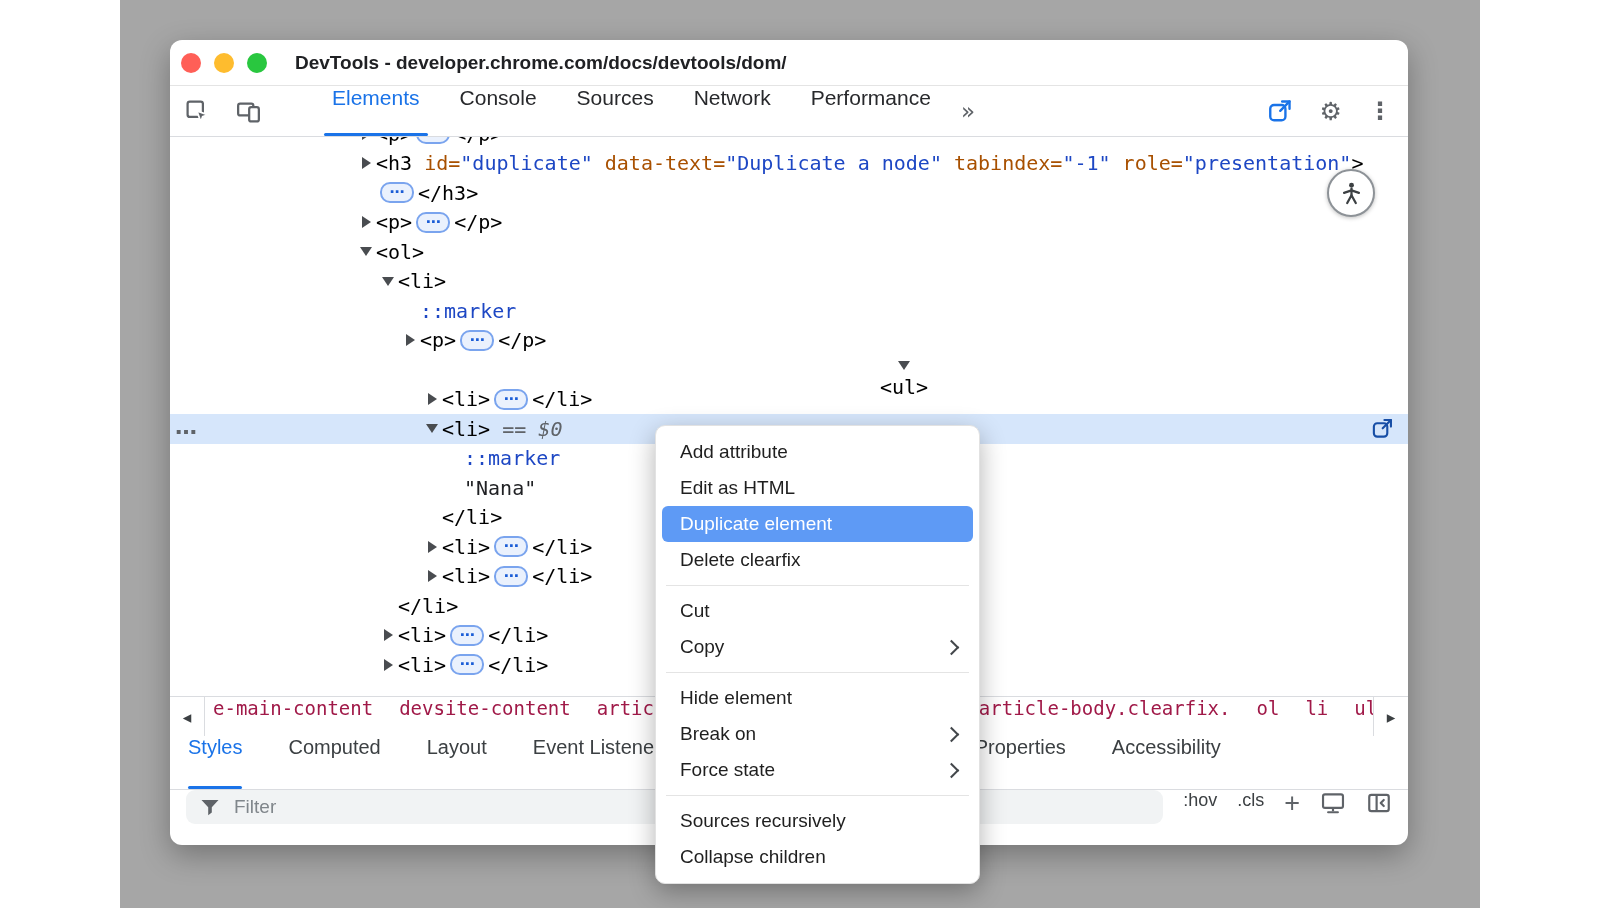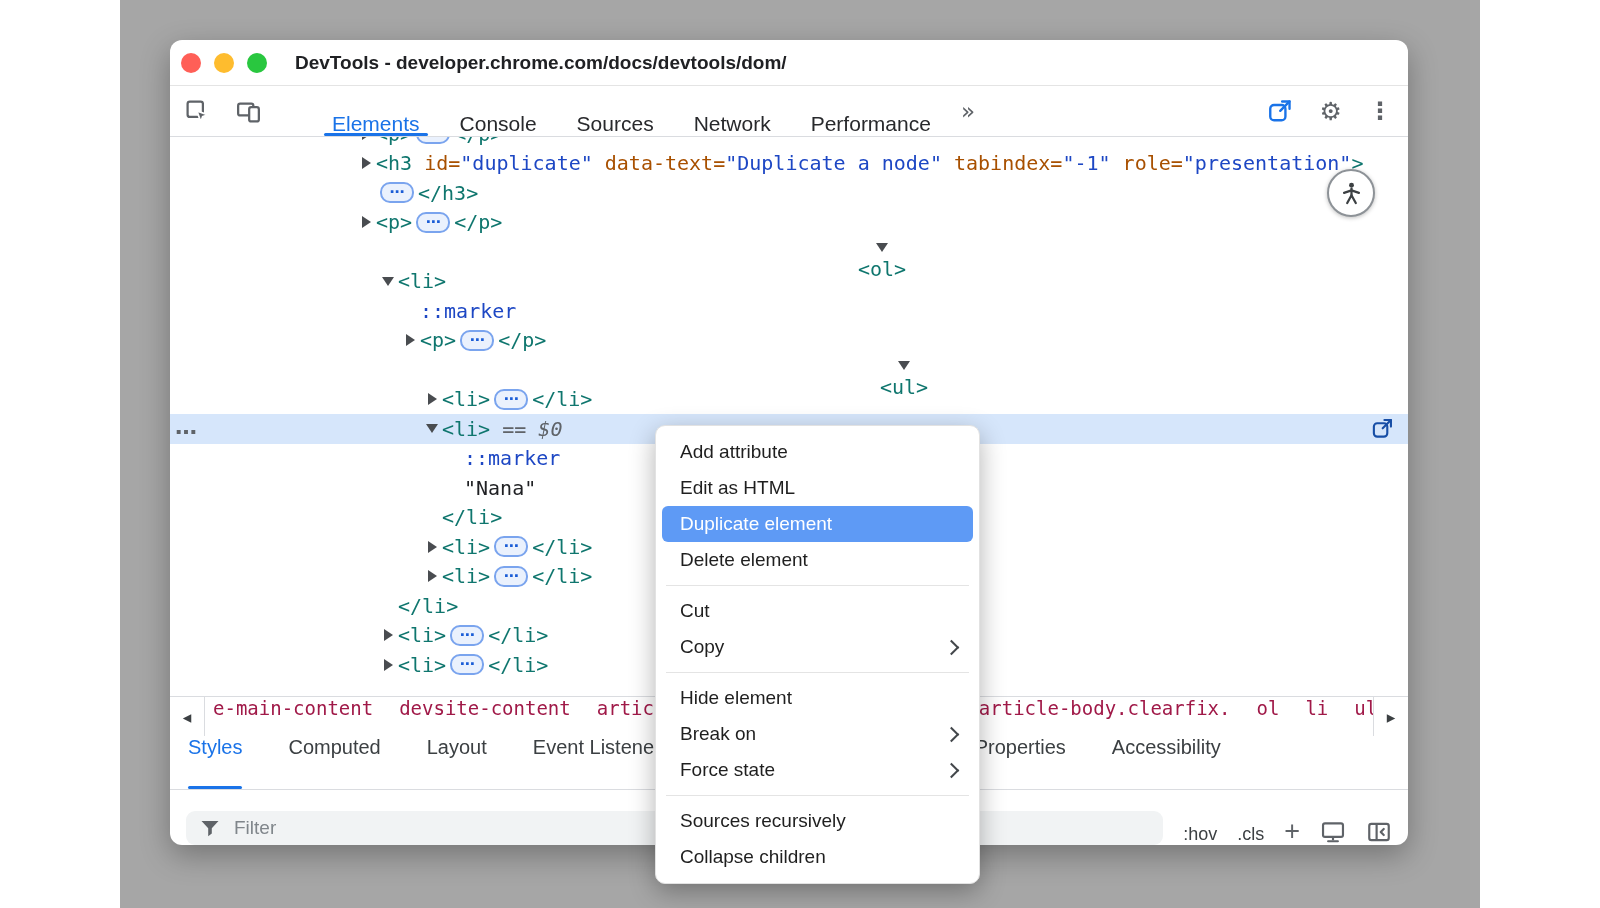--- a/index.html
+++ b/index.html
@@ -11,36 +11,36 @@
   
   .titlebar{flex:0 0 45px;display:flex;align-items:center;border-bottom:1px solid #e4e4e4;}
   .lights{display:flex;gap:13px;padding-left:11px;}
   .light{width:20px;height:20px;border-radius:50%;}
   .light.red{background:#ff5f57}.light.yellow{background:#febc2e}.light.green{background:#29c73f}
   .title{margin-left:28px;font-size:19px;font-weight:700;color:#202124;}
   
   .toolbar{flex:0 0 50px;display:flex;align-items:center;border-bottom:1px solid #dadce0;padding:0 16px 0 14px;}
   .tbicon{width:27px;height:27px;display:flex;align-items:center;justify-content:center;margin-right:24px;}
   .ptabs{display:flex;height:50px;margin-left:34px;}
-  .ptab{position:relative;display:flex;align-items:flex-end;padding:0 12px;margin-right:16px;
+  .ptab{position:relative;display:flex;align-items:flex-start;padding:0 12px;margin-right:16px;
         font-size:21px;font-weight:500;color:#28292c;}
   .ptab.active{color:#1a73e8;}
   .ptab.active::after{content:"";position:absolute;left:4px;right:4px;bottom:0;height:3px;background:#1a73e8;border-radius:2px;}
   .overflow-tabs{font-size:23px;color:#5f6368;margin-left:2px;font-family:"DejaVu Sans",sans-serif;}
   .tb-right{margin-left:auto;display:flex;align-items:center;gap:26px;}
   .glyph{font-family:"DejaVu Sans",sans-serif;color:#5f6368;}
   .gear{font-size:25px}.kebab{font-size:24px;font-weight:bold}
   
   .tree{flex:1 1 auto;position:relative;overflow:hidden;font-family:"DejaVu Sans Mono",monospace;font-size:20px;}
   .t-row{height:29.5px;display:flex;align-items:center;white-space:pre;position:relative;}
   .t-row.sel{background:#d6e6fb;}
   .arrowbox{flex:0 0 20px;width:20px;display:flex;align-items:center;justify-content:center;}
   .ar-r{width:0;height:0;border-left:9px solid #494c50;border-top:6px solid transparent;border-bottom:6px solid transparent;}
   .ar-v{width:0;height:0;border-top:9px solid #494c50;border-left:6px solid transparent;border-right:6px solid transparent;}
-  .tok-tag{color:#0f766e}.tok-attr{color:#a85000}.tok-val{color:#1d47c4}.tok-pseudo{color:#1d47c4}
+  .tok-tag{color:#000000}.tok-attr{color:#a85000}.tok-val{color:#1d47c4}.tok-pseudo{color:#1d47c4}
   .tok-text{color:#202124}.tok-eq{color:#5f6368}.tok-dollar{color:#5f6368;font-style:italic}
   .pill{display:inline-flex;align-items:center;justify-content:center;flex:0 0 auto;width:30px;height:17px;
         margin:0 4px;border:2px solid #7aa4ee;border-radius:10px;background:#eaf1fd;color:#1a5cd6;
         font-size:15px;font-weight:bold;font-family:"DejaVu Sans",sans-serif;line-height:1;}
   .rowdots{position:absolute;left:5px;top:0;color:#5f6368;font-size:22px;font-weight:bold;
            font-family:"DejaVu Sans",sans-serif;letter-spacing:1px;}
   .rowbadge{position:absolute;right:14px;top:3px;width:23px;height:23px;}
   
   .crumbbar{flex:0 0 39px;border-top:1px solid #dadce0;display:flex;align-items:stretch;
             font-family:"DejaVu Sans Mono",monospace;font-size:19px;color:#a01948;}
@@ -52,21 +52,21 @@
   .crumb{white-space:nowrap;}
   .crumb.gap{margin-left:276px;}
   
   .stabs{flex:0 0 53px;display:flex;align-items:stretch;gap:46px;padding-left:18px;
          border-bottom:1px solid #dadce0;font-size:20px;color:#3c4043;}
   .stab{display:flex;position:relative;white-space:nowrap;}
   .stab.active{color:#1a73e8;}
   .stab.active::after{content:"";position:absolute;left:0;right:0;bottom:0;height:3px;background:#1a73e8;border-radius:2px;}
   .stab.gap{margin-left:258px;}
   
-  .filterbar{flex:0 0 55px;display:flex;align-items:flex-end;padding:0 16px;gap:20px;}
+  .filterbar{flex:0 0 55px;display:flex;align-items:flex-start;padding:0 16px;gap:20px;}
   .filterpill{flex:1 1 auto;height:34px;background:#f1f3f4;border-radius:9px;display:flex;align-items:center;padding:0 12px;}
   .filterpill input{border:0;outline:0;background:transparent;font-size:19px;
         font-family:"Liberation Sans",sans-serif;color:#202124;margin-left:10px;width:100%;}
   .filterpill input::placeholder{color:#80868b;}
   .pseudo-btn{font-size:18px;color:#3c4043;}
   .plusbtn{font-size:27px;color:#5f6368;line-height:1;}
   
   .menu{position:absolute;left:655px;top:425px;width:323px;background:#fff;border:1px solid #e2e2e2;
         border-radius:10px;box-shadow:0 8px 26px rgba(0,0,0,.3);padding:8px 0;z-index:60;
         font-size:19px;color:#1f1f1f;}
@@ -140,21 +140,21 @@
         <span class="glyph gear">⚙</span>
         <span class="glyph kebab">⋮</span>
       </div>
     </div>
 
     <div class="tree">
         <div class="t-row" style="padding-left: 186px; margin-top: -18px;"><span class="arrowbox"><i class="ar-r"></i></span><span class="tok tok-tag">&lt;p&gt;</span><span class="pill">⋯</span><span class="tok tok-tag">&lt;/p&gt;</span></div>
         <div class="t-row" style="padding-left: 186px;"><span class="arrowbox"><i class="ar-r"></i></span><span class="tok tok-tag">&lt;h3</span><span class="tok tok-attr"> id=</span><span class="tok tok-val">"duplicate"</span><span class="tok tok-attr"> data-text=</span><span class="tok tok-val">"Duplicate a node"</span><span class="tok tok-attr"> tabindex=</span><span class="tok tok-val">"-1"</span><span class="tok tok-attr"> role=</span><span class="tok tok-val">"presentation"</span><span class="tok tok-tag">&gt;</span></div>
         <div class="t-row" style="padding-left: 186px;"><span class="arrowbox"></span><span class="pill">⋯</span><span class="tok tok-tag">&lt;/h3&gt;</span></div>
         <div class="t-row" style="padding-left: 186px;"><span class="arrowbox"><i class="ar-r"></i></span><span class="tok tok-tag">&lt;p&gt;</span><span class="pill">⋯</span><span class="tok tok-tag">&lt;/p&gt;</span></div>
-        <div class="t-row" style="padding-left: 186px; flex-direction: column;"><span class="arrowbox"><i class="ar-v"></i></span><span class="tok tok-tag">&lt;ol&gt;</span></div>
+        <div class="t-row" style="padding-left: 186px;"><span class="arrowbox"><i class="ar-v"></i></span><span class="tok tok-tag">&lt;ol&gt;</span></div>
         <div class="t-row" style="padding-left: 208px;"><span class="arrowbox"><i class="ar-v"></i></span><span class="tok tok-tag">&lt;li&gt;</span></div>
         <div class="t-row" style="padding-left: 230px;"><span class="arrowbox"></span><span class="tok tok-pseudo">::marker</span></div>
         <div class="t-row" style="padding-left: 230px;"><span class="arrowbox"><i class="ar-r"></i></span><span class="tok tok-tag">&lt;p&gt;</span><span class="pill">⋯</span><span class="tok tok-tag">&lt;/p&gt;</span></div>
         <div class="t-row" style="padding-left: 230px; flex-direction: column;"><span class="arrowbox"><i class="ar-v"></i></span><span class="tok tok-tag">&lt;ul&gt;</span></div>
         <div class="t-row" style="padding-left: 252px;"><span class="arrowbox"><i class="ar-r"></i></span><span class="tok tok-tag">&lt;li&gt;</span><span class="pill">⋯</span><span class="tok tok-tag">&lt;/li&gt;</span></div>
         <div class="t-row sel" style="padding-left: 252px;"><span class="arrowbox"><i class="ar-v"></i></span><span class="tok tok-tag">&lt;li&gt;</span><span class="tok tok-eq"> == </span><span class="tok tok-dollar">$0</span><span class="rowdots">…</span><span class="rowbadge"><svg width="23" height="23" viewBox="0 0 24 24">
               <rect x="3" y="6.5" width="14" height="14" rx="3.5" fill="none" stroke="#174ea6" stroke-width="2.2"></rect>
               <path d="M14 3.2h6.8V10" fill="none" stroke="#174ea6" stroke-width="2.2" stroke-linecap="round" stroke-linejoin="round"></path>
               <path d="M20.8 3.2 12.2 11.8" stroke="#174ea6" stroke-width="2.2" stroke-linecap="round"></path>
             </svg></span></div>
@@ -246,21 +246,21 @@
       <div class="menu-item">
         <span>Add attribute</span>
       </div>
       <div class="menu-item">
         <span>Edit as HTML</span>
       </div>
       <div class="menu-item hl">
         <span>Duplicate element</span>
       </div>
       <div class="menu-item">
-        <span>Delete element</span>
+        <span>Delete clearfix</span>
       </div>
       <div class="menu-sep"></div>
       <div class="menu-item">
         <span>Cut</span>
       </div>
       <div class="menu-item">
         <span>Copy</span>
         <i class="chev"></i>
       </div>
       <div class="menu-sep"></div>

